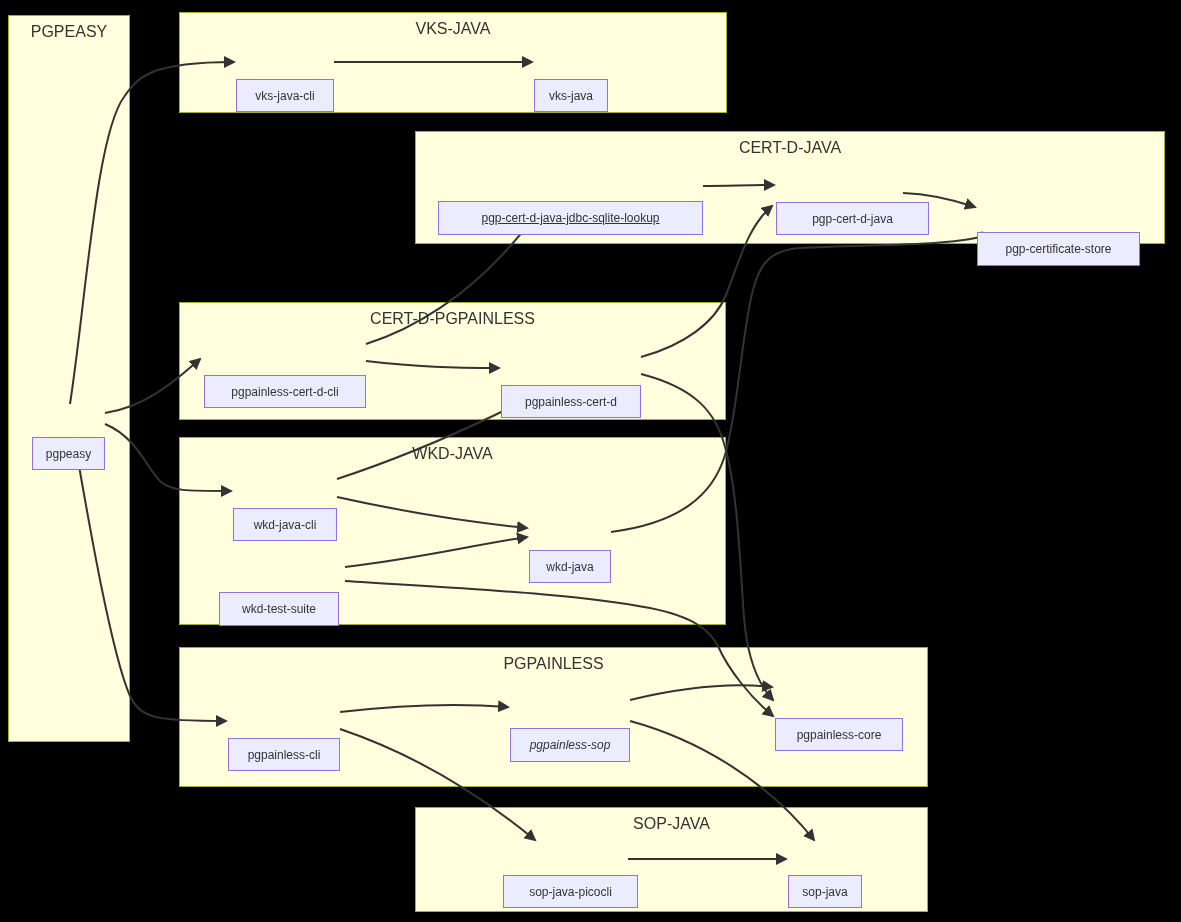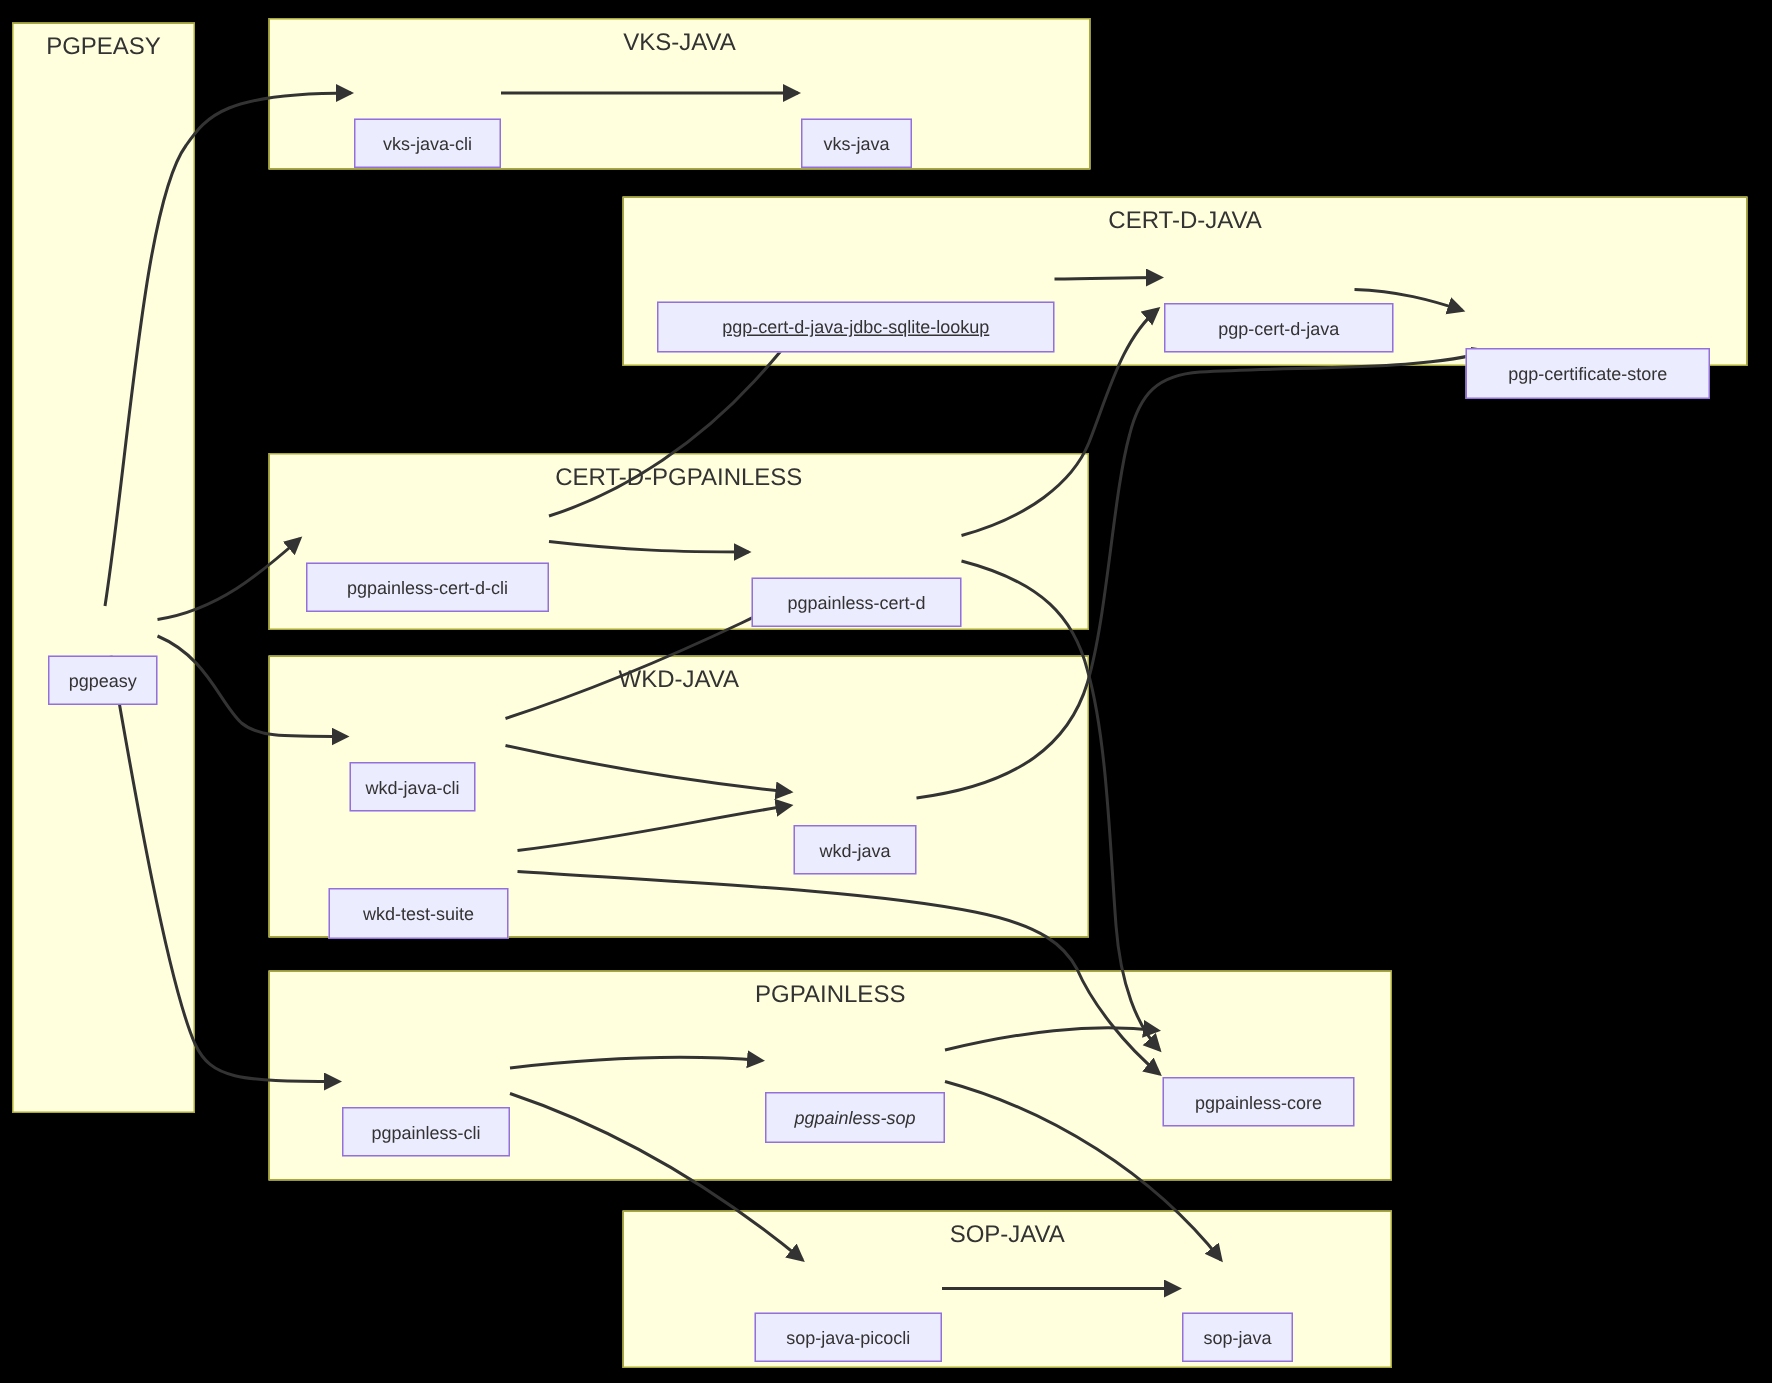--- a/index.html
+++ b/index.html
@@ -91,22 +91,22 @@
   </svg>
 
   <div class="node" style="left:32px;top:404px;width:73px;height:33px;">pgpeasy</div>
   <div class="node" style="left:236px;top:46px;width:98px;height:33px;">vks-java-cli</div>
   <div class="node" style="left:534px;top:46px;width:74px;height:33px;">vks-java</div>
   <div class="node" style="left:438px;top:168px;width:265px;height:34px;text-decoration:underline;">pgp-cert-d-java-jdbc-sqlite-lookup</div>
   <div class="node" style="left:776px;top:169px;width:153px;height:33px;">pgp-cert-d-java</div>
   <div class="node" style="left:977px;top:199px;width:163px;height:34px;">pgp-certificate-store</div>
   <div class="node" style="left:204px;top:342px;width:162px;height:33px;">pgpainless-cert-d-cli</div>
   <div class="node" style="left:501px;top:352px;width:140px;height:33px;">pgpainless-cert-d</div>
-  <div class="node" style="left:233px;top:475px;width:84px;height:33px;">wkd-java-cli</div>
+  <div class="node" style="left:233px;top:475px;width:104px;height:33px;">wkd-java-cli</div>
   <div class="node" style="left:529px;top:517px;width:82px;height:33px;">wkd-java</div>
   <div class="node" style="left:219px;top:559px;width:120px;height:34px;">wkd-test-suite</div>
   <div class="node" style="left:228px;top:705px;width:112px;height:33px;">pgpainless-cli</div>
   <div class="node" style="left:510px;top:695px;width:120px;height:34px;font-style:italic;">pgpainless-sop</div>
   <div class="node" style="left:775px;top:685px;width:128px;height:33px;">pgpainless-core</div>
-  <div class="node" style="left:503px;top:842px;width:125px;height:33px;">sop-java-picocli</div>
+  <div class="node" style="left:503px;top:842px;width:135px;height:33px;">sop-java-picocli</div>
   <div class="node" style="left:788px;top:842px;width:74px;height:33px;">sop-java</div>
 
 </div>
 
 </body></html>

